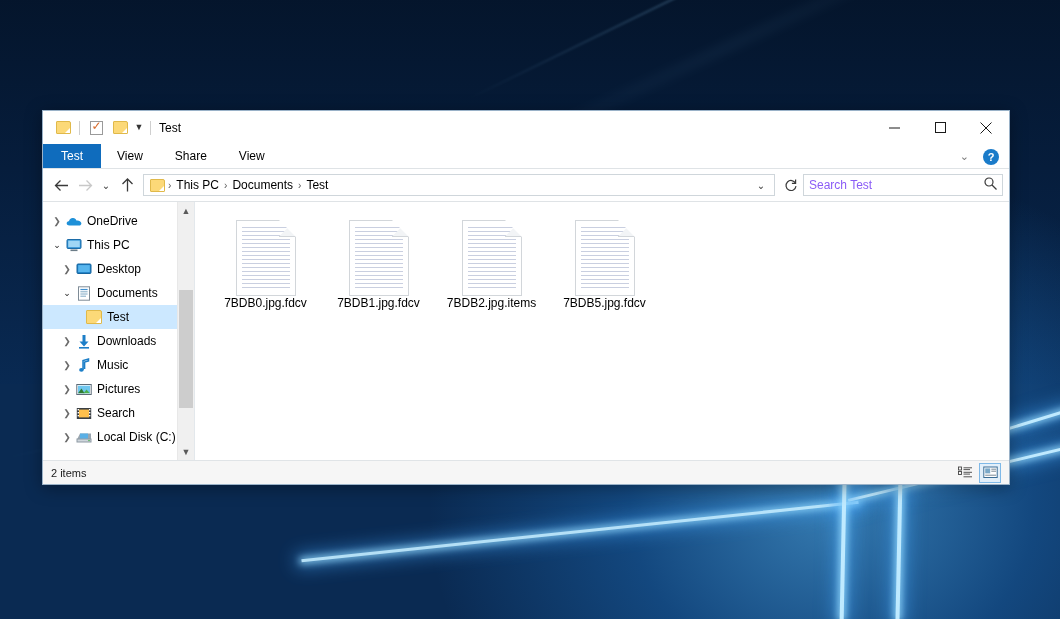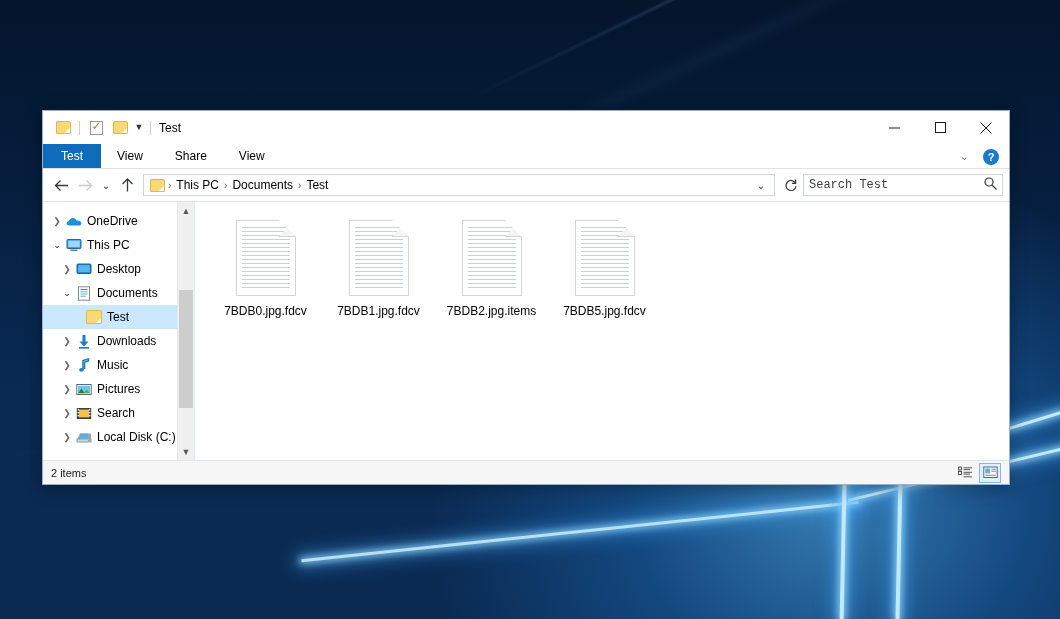--- a/index.html
+++ b/index.html
@@ -193,21 +193,21 @@
   }
   .crumb-sep { color: #5a5a5a; font-size: 10px; padding: 0 1px; }
   .addr-right { margin-left: auto; display: flex; align-items: center; }
   .search-box {
     width: 200px; height: 22px;
     border: 1px solid #cfd6db;
     background: #fff;
     display: flex; align-items: center;
     padding: 0 5px;
   }
-  .search-ph { font-size: 12px; color: #404040; flex: 1; font-family: Liberation Mono, monospace; }
+  .search-ph { font-size: 12px; color: #8b5cf6; flex: 1; }
 
   
   .body-row {
     flex: 1;
     display: flex;
     border-top: 1px solid #dfe3e6;
     min-height: 0;
   }
   .sidebar {
     width: 152px;
@@ -292,21 +292,20 @@
   .file-icon .fold-edge {
     position: absolute; right: -1px; top: -1px;
     width: 17px; height: 17px;
     border-left: 1px solid #d2d6da;
     border-bottom: 1px solid #d2d6da;
     transform: none;
     clip-path: polygon(100% 0, 0 100%, 100% 100%);
     background: #f2f4f6;
   }
   .file-label {
-    margin-top: 8px;
     font-size: 12px;
     color: #000;
     text-align: center;
     white-space: nowrap;
   }
 
   
   .statusbar {
     height: 24px;
     background: #f6f6f6;

